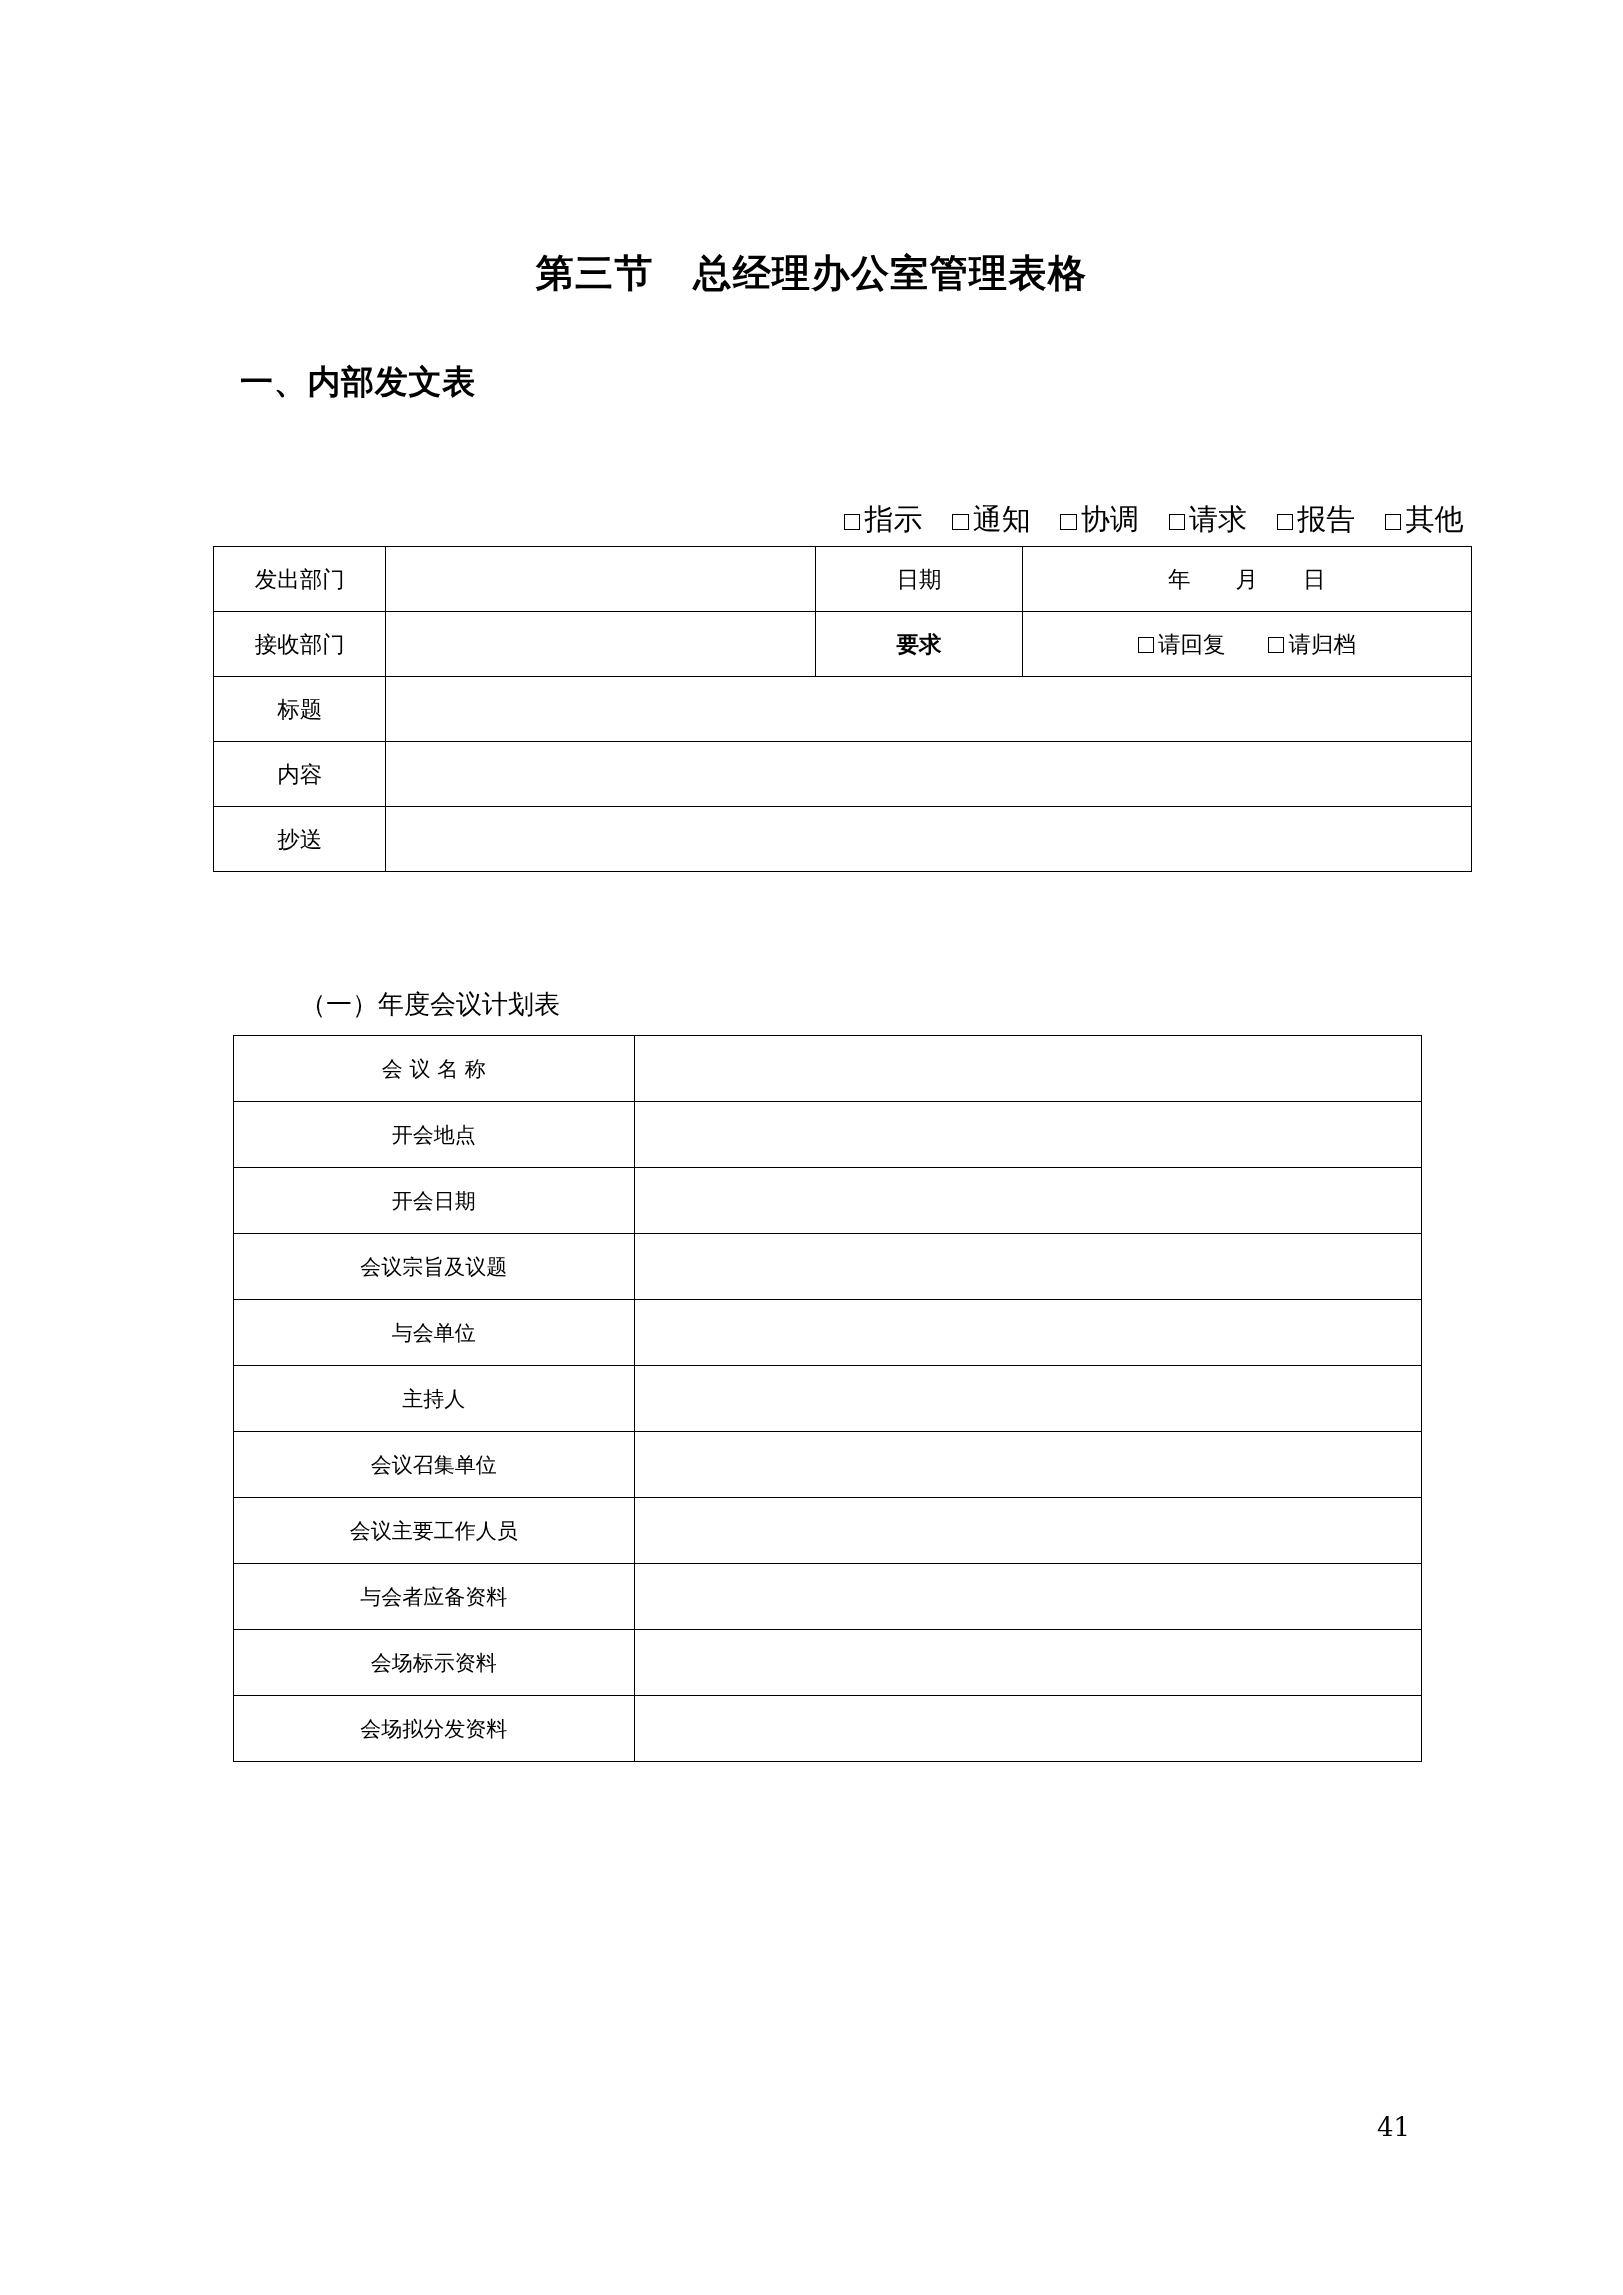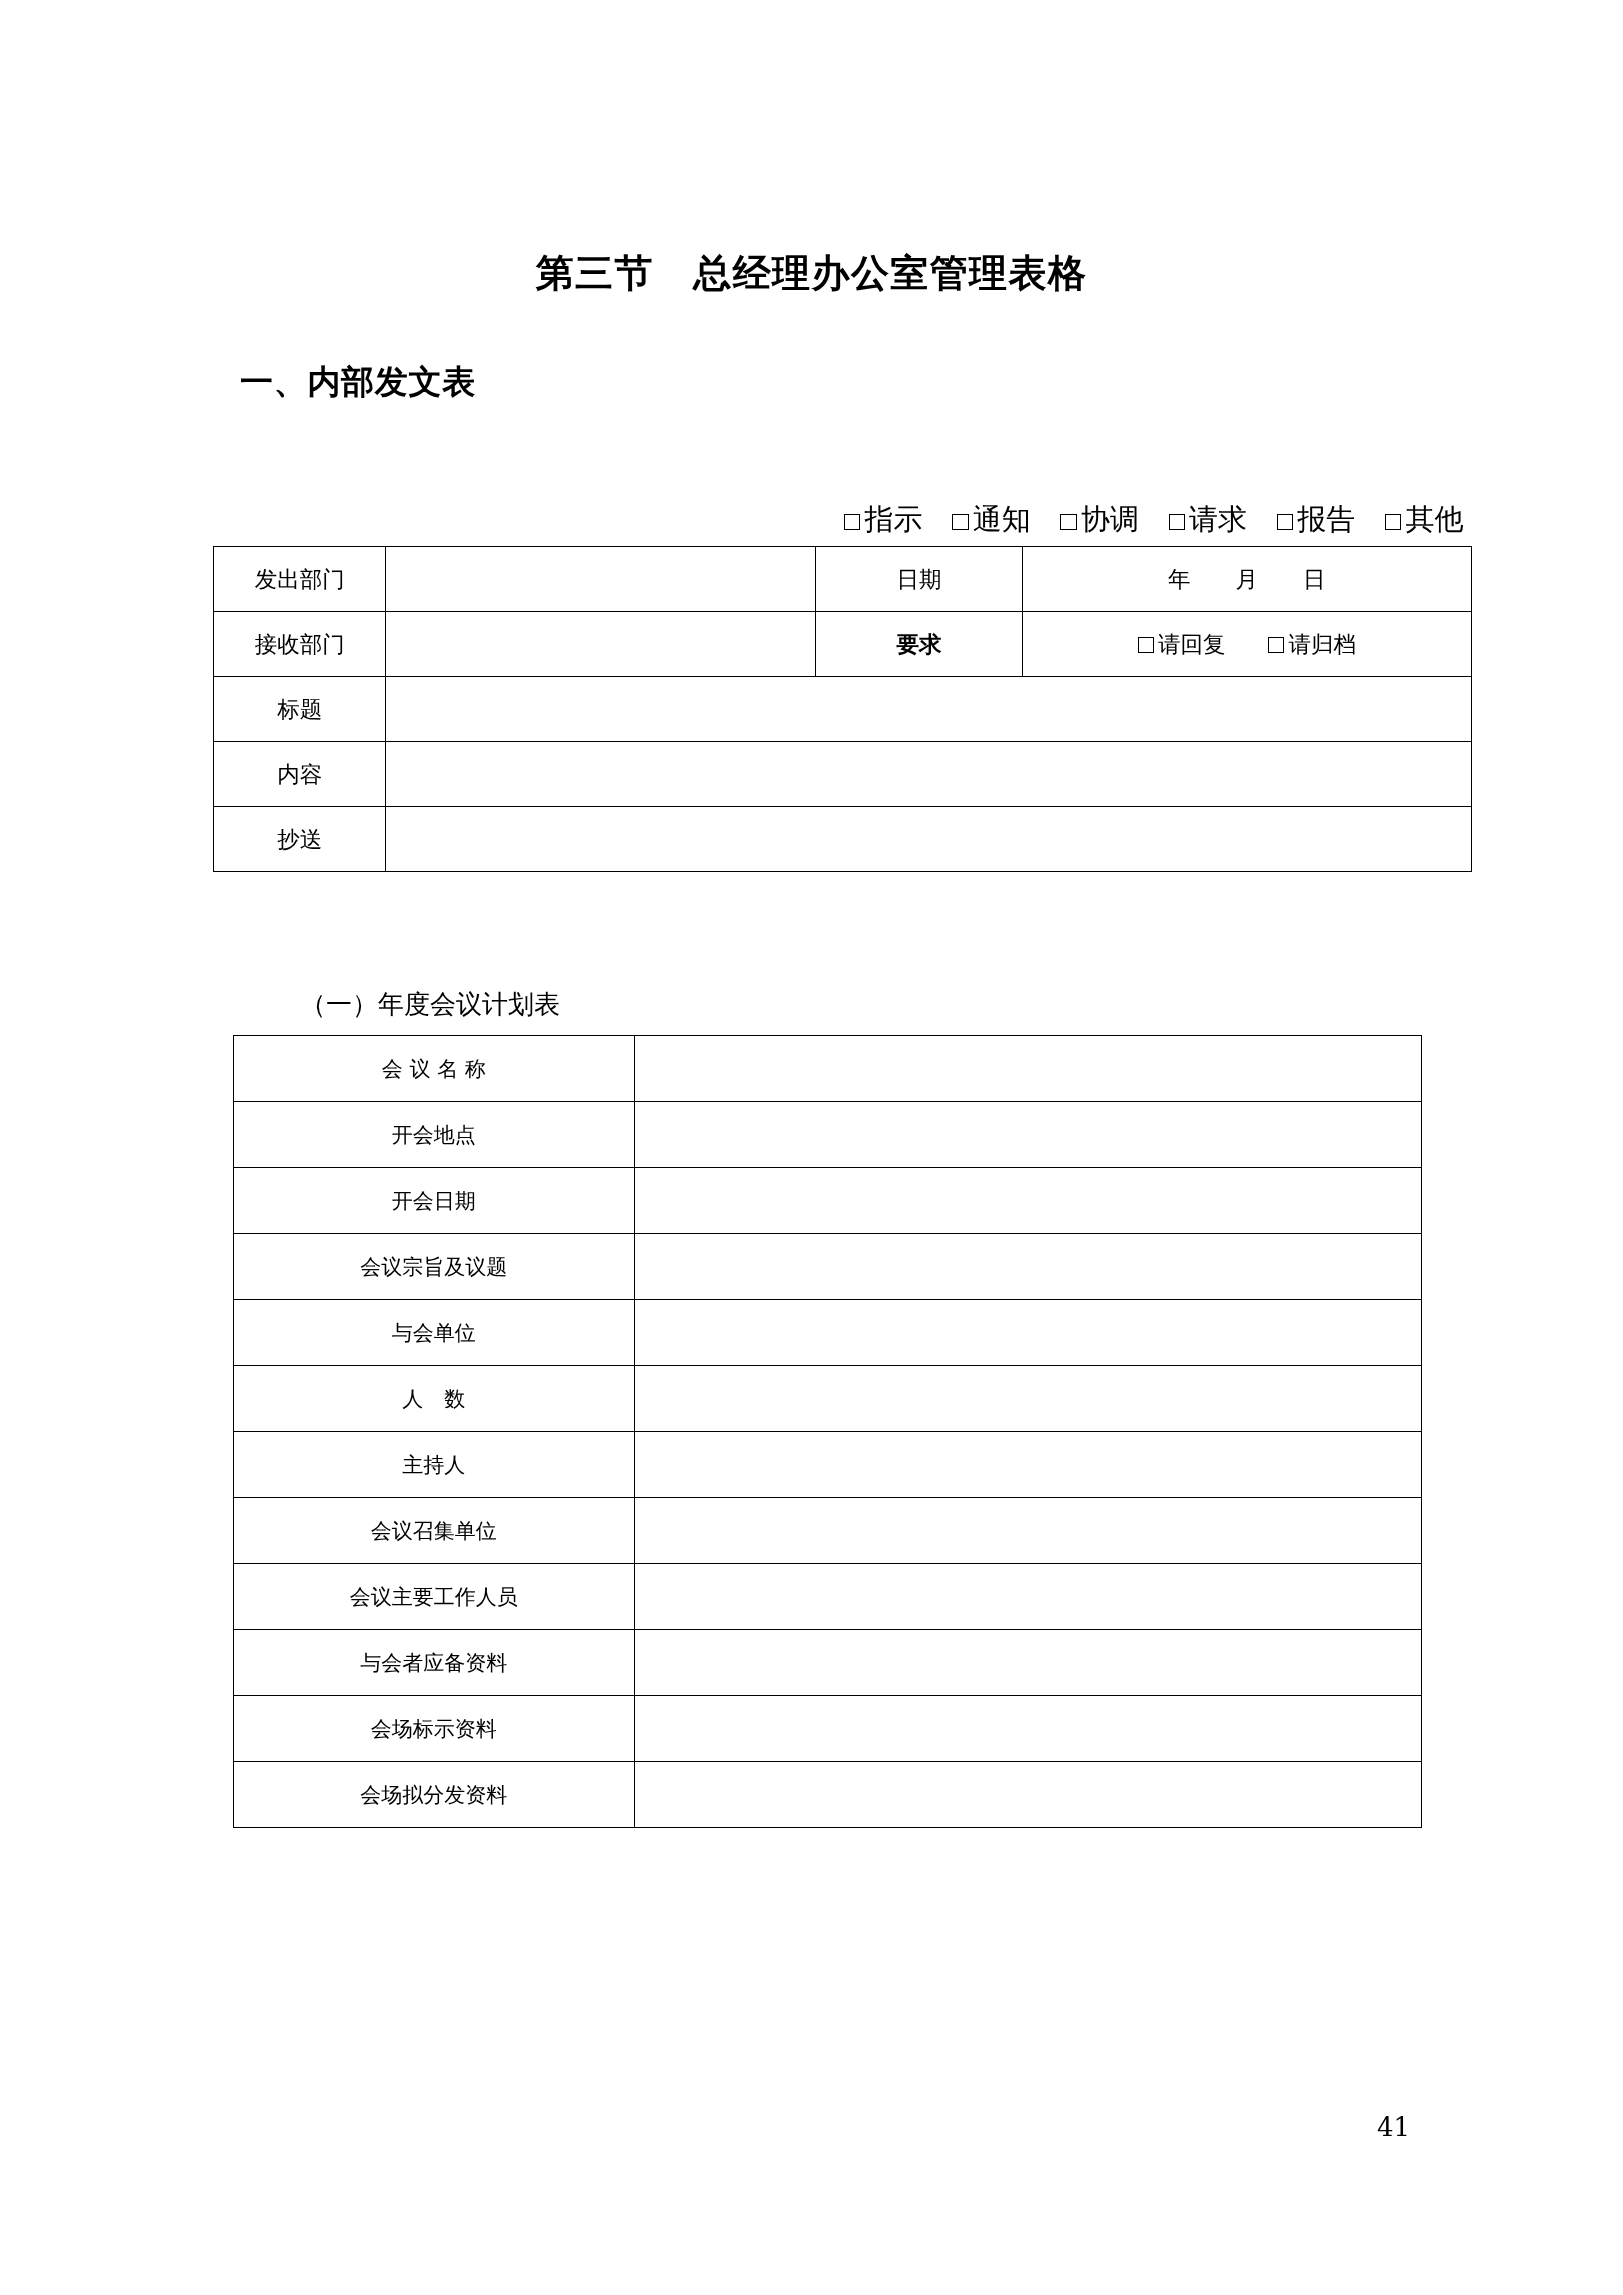--- a/index.html
+++ b/index.html
@@ -222,24 +222,20 @@
       </tr>
       <tr>
         <td class="t2-label">会议宗旨及议题</td>
         <td class="t2-value"></td>
       </tr>
       <tr>
         <td class="t2-label">与会单位</td>
         <td class="t2-value"></td>
       </tr>
       <tr>
-        <td class="t2-label">人　数</td>
-        <td class="t2-value"></td>
-      </tr>
-      <tr>
         <td class="t2-label">主持人</td>
         <td class="t2-value"></td>
       </tr>
       <tr>
         <td class="t2-label">会议召集单位</td>
         <td class="t2-value"></td>
       </tr>
       <tr>
         <td class="t2-label">会议主要工作人员</td>
         <td class="t2-value"></td>

